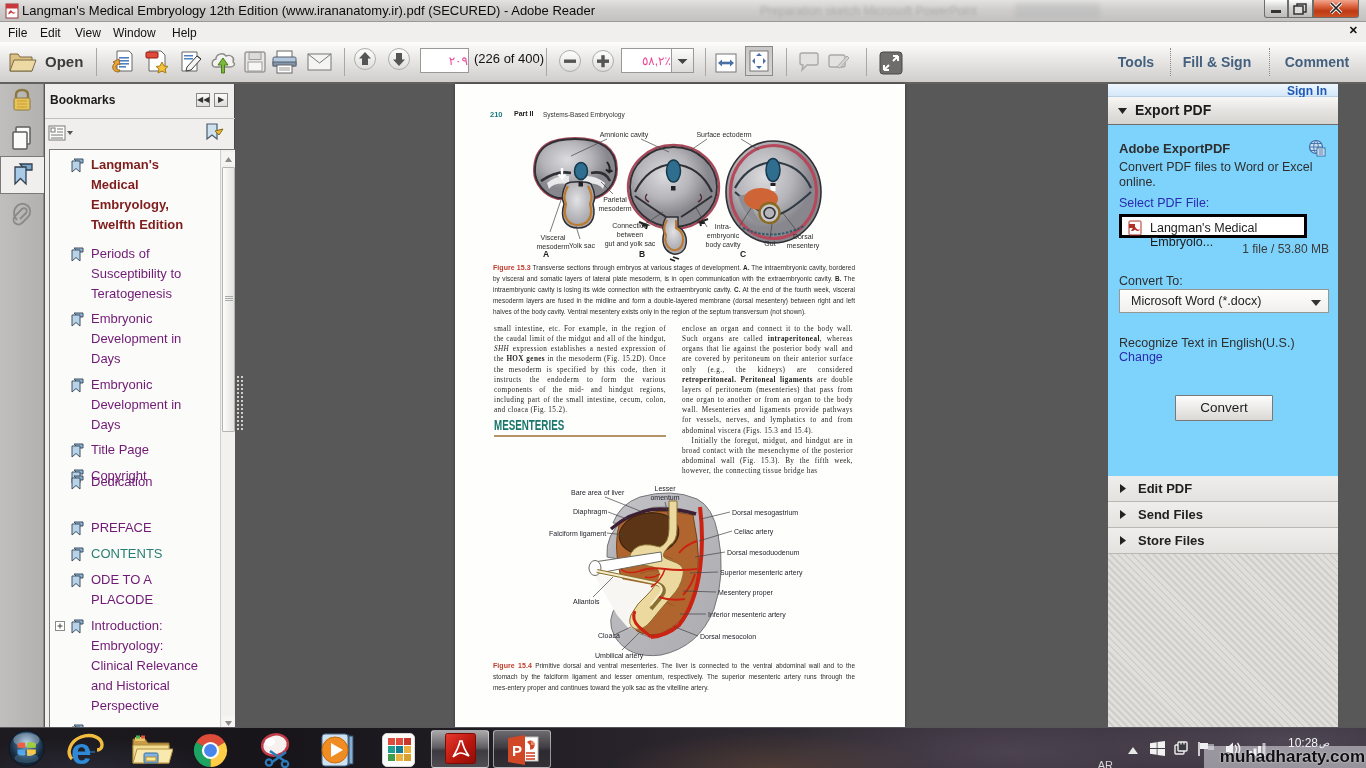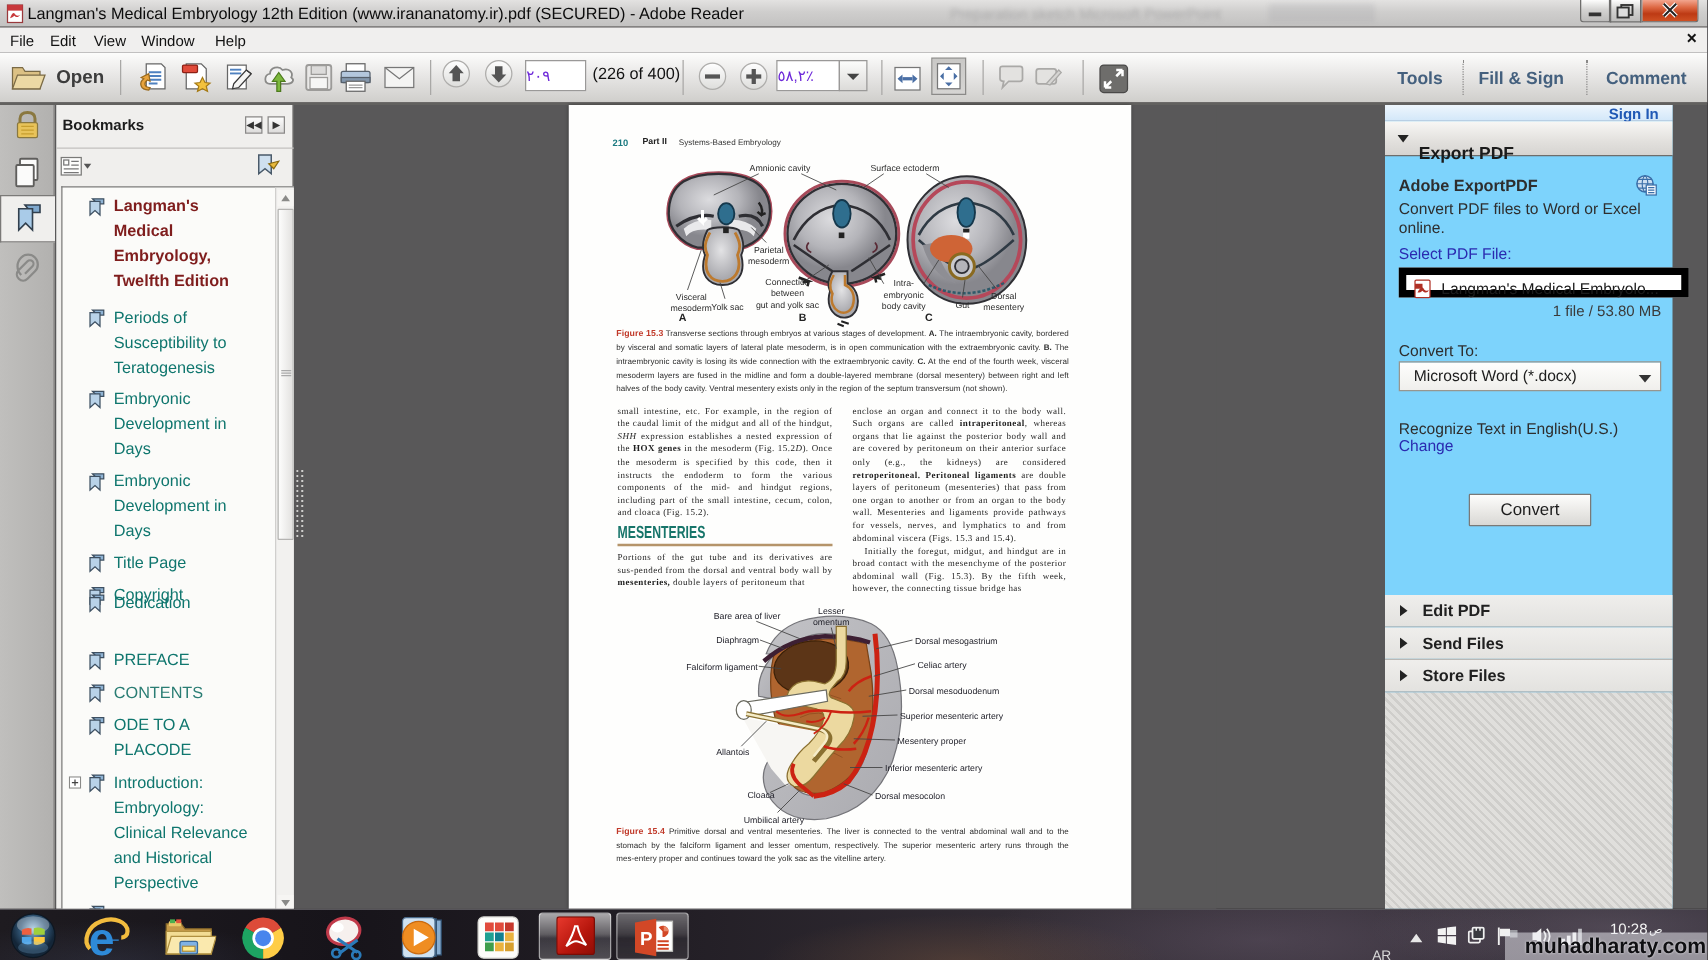--- a/index.html
+++ b/index.html
@@ -12,35 +12,35 @@
 #btn-min{left:1264px;width:24px;background:linear-gradient(#fdfdfd,#d4d3d2 45%,#bdbcbb);border-radius:0 0 0 3px;}
 #btn-max{left:1288px;width:25px;background:linear-gradient(#fdfdfd,#d4d3d2 45%,#bdbcbb);}
 #btn-close{left:1313px;width:46px;background:linear-gradient(#f2a58e,#dd6843 35%,#bd3a14 65%,#cf5124);border-radius:0 0 3px 0;}
 
 #menubar{left:0;top:22px;width:1366px;height:20px;background:#f0efee;}
 #menubar span{position:absolute;top:4px;font-size:12px;color:#111;}
 #docx{position:absolute;right:8px;top:2px;font-size:11px;color:#111;font-weight:bold;}
 
 #toolbar{left:0;top:42px;width:1366px;height:42px;background:linear-gradient(#fdfdfc,#e8e7e6 45%,#cfcecb);border-bottom:2px solid #62615f;}
 .tsep{position:absolute;top:6px;width:1px;height:28px;background:#a9a8a6;}
-.navbox{position:absolute;top:8px;height:24px;background:#fff;border:1px solid #9a9998;font-size:12px;color:#6d28d9;text-align:left;line-height:22px;}
+.navbox{position:absolute;top:8px;height:24px;background:#fff;border:1px solid #9a9998;font-size:12px;color:#ec4899;text-align:right;line-height:22px;}
 .tool-ico{position:absolute;top:7px;}
 .tab{position:absolute;top:0;height:40px;font-size:14px;font-weight:bold;color:#44607e;text-align:center;line-height:40px;}
 .tabsep{position:absolute;top:6px;width:1px;height:28px;border-left:1px dotted #8a8988;}
 
 #main{left:0;top:84px;width:1366px;height:643px;background:#595859;}
 
 #strip{left:0;top:0;width:44px;height:643px;background:linear-gradient(90deg,#c0bfbd,#b2b1af);border-right:1px solid #8a8987;}
 
 #bmpanel{left:45px;top:0;width:190px;height:643px;background:#f0efed;border-right:1px solid #4a4948;}
 #bmtitle{position:absolute;left:5px;top:9px;font-size:12px;font-weight:bold;color:#1c1c1c;}
 .bmbtn{position:absolute;top:9px;width:14px;height:14px;background:linear-gradient(#fcfcfc,#dddcdb);border:1px solid #8a8988;font-size:8px;text-align:center;line-height:12px;color:#333;}
 #bmopts{position:absolute;left:0px;top:32px;width:190px;height:26px;}
 #bmtree{position:absolute;left:4px;top:65px;width:186px;height:578px;background:#fbfbf9;border-top:1px solid #7b7a79;border-left:1px solid #7b7a79;overflow:hidden;}
-.bmitem{position:absolute;left:41px;font-size:13px;line-height:20px;color:#0f766e;width:113px;}
+.bmitem{position:absolute;left:41px;font-size:13px;line-height:20px;color:#701a75;width:113px;}
 .bmflag{position:absolute;left:-21px;top:3px;}
 
 #treesb{position:absolute;right:0;top:0;width:15px;height:581px;background:#f2f1ef;border-left:1px solid #d0cfcd;}
 
 #docarea{left:236px;top:0;width:737px;height:643px;background:#595859;}
 #page{position:absolute;left:219px;top:0;width:450px;height:643px;background:#fefefd;box-shadow:0 0 3px rgba(0,0,0,.4);}
 .pcap{font-family:"Liberation Sans",sans-serif;font-size:6.4px;letter-spacing:0.05px;line-height:10.9px;color:#2a2a2a;text-align:justify;}
 .fign{color:#c13a2a;font-weight:bold;font-size:7px;}
 .pbody{font-family:"Liberation Serif",serif;font-size:7.2px;letter-spacing:0.38px;line-height:10.15px;color:#1e1e1e;text-align:justify;}
 
@@ -391,21 +391,20 @@
         <path d="M252,103 L240,82"></path>
             <path d="M284,103 L296,84"></path>
         <path d="M315,114 L317,100"></path>
             <path d="M342,107 L327,88"></path>
       </g>
     </svg>
     <div class="pcap abs" style="left:38px;top:179px;width:362px;"><span class="fign">Figure 15.3</span> Transverse sections through embryos at various stages of development. <b>A.</b> The intraembryonic cavity, bordered by visceral and somatic layers of lateral plate mesoderm, is in open communication with the extraembryonic cavity. <b>B.</b> The intraembryonic cavity is losing its wide connection with the extraembryonic cavity. <b>C.</b> At the end of the fourth week, visceral mesoderm layers are fused in the midline and form a double-layered membrane (dorsal mesentery) between right and left halves of the body cavity. Ventral mesentery exists only in the region of the septum transversum (not shown).</div>
     <div class="pbody abs" style="left:39px;top:240px;width:172px;">small intestine, etc. For example, in the region of the caudal limit of the midgut and all of the hindgut, <i>SHH</i> expression establishes a nested expression of the <b>HOX genes</b> in the mesoderm (Fig. 15.2<i>D</i>). Once the mesoderm is specified by this code, then it instructs the endoderm to form the various components of the mid- and hindgut regions, including part of the small intestine, cecum, colon, and cloaca (Fig. 15.2).</div>
     <div class="abs" style="left:39px;top:333px;font-size:14px;font-weight:bold;color:#17756a;font-family:'Liberation Sans',sans-serif;transform:scaleX(.7);transform-origin:left top;">MESENTERIES</div>
     <div class="abs" style="left:39px;top:351px;width:172px;height:2px;background:#b5946a;"></div>
-    <div class="pbody abs" style="left:39px;top:357px;width:172px;">Portions of the gut tube and its derivatives are sus‑pended from the dorsal and ventral body wall by <b>mesenteries,</b> double layers of peritoneum that</div>
     <div class="pbody abs" style="left:227px;top:240px;width:171px;">enclose an organ and connect it to the body wall. Such organs are called <b>intraperitoneal</b>, whereas organs that lie against the posterior body wall and are covered by peritoneum on their anterior surface only (e.g., the kidneys) are considered <b>retroperitoneal.</b> <b>Peritoneal ligaments</b> are double layers of peritoneum (mesenteries) that pass from one organ to another or from an organ to the body wall. Mesenteries and ligaments provide pathways for vessels, nerves, and lymphatics to and from abdominal viscera (Figs. 15.3 and 15.4).<br>&nbsp;&nbsp;&nbsp;Initially the foregut, midgut, and hindgut are in broad contact with the mesenchyme of the posterior abdominal wall (Fig. 15.3). By the fifth week, however, the connecting tissue bridge has</div>
     <svg id="fig2" class="abs" style="left:0;top:395px" width="449" height="182" viewBox="0 0 449 182">
       <defs>
             <linearGradient id="ggray" x1="0" y1="0" x2="1" y2="1">
               <stop offset="0%" stop-color="#c3c3c7"></stop>
               <stop offset="100%" stop-color="#aaaaaf"></stop>
             </linearGradient>
           </defs>
 
       <path d="M158,44 Q165,25 185,18 Q217,9 242,20 Q258,28 263,55 Q271,95 259,130 Q244,168 206,176 Q174,180 160,158 Q150,140 163,125 Q175,112 185,118 L190,125 Q175,140 180,150 Q190,162 210,155 Q234,146 240,116 Q246,80 240,50 Q233,30 210,28 Q185,26 172,45 Z" fill="url(#ggray)" stroke="#75757a" stroke-width="1"></path>
@@ -484,35 +483,35 @@
   </div>
   <div class="abs" style="left:237px;top:292px;width:7px;height:55px;background-image:radial-gradient(circle at 1px 1px,#cfcfcd 0.9px,transparent 1px);background-size:4px 4px;"></div>
   <div id="rpanel" class="abs">
     <div id="signin">
         <span style="position:absolute;right:11px;top:0px;font-size:12px;font-weight:bold;color:#2059b5;">Sign In</span>
       </div>
     <div id="exphdr">
         <svg style="position:absolute;left:10px;top:10px" width="10" height="8">
           <path d="M0 1 L9 1 L4.5 7 Z" fill="#222"></path>
         </svg>
-        <span style="position:absolute;left:27px;top:5px;font-size:14px;font-weight:bold;color:#1b1b1b;margin-top:12px;">Export PDF</span>
+        <span style="position:absolute;left:27px;top:5px;font-size:14px;font-weight:bold;color:#1b1b1b;">Export PDF</span>
       </div>
     <div id="rcontent">
       <div class="abs" style="left:11px;top:57px;font-size:13px;font-weight:bold;color:#2e2e2e;">Adobe ExportPDF</div>
       <svg class="abs" style="left:200px;top:55px" width="18" height="18" viewBox="0 0 18 18">
           <circle cx="8" cy="8" r="6.5" fill="#cde0f2" stroke="#3a6ea8" stroke-width="1.2"></circle>
           <path d="M8 1.5 C5 4 5 12 8 14.5 M8 1.5 C11 4 11 12 8 14.5 M1.5 8 L14.5 8 M2.5 4.5 L13.5 4.5 M2.5 11.5 L13.5 11.5" fill="none" stroke="#3a6ea8" stroke-width="0.9"></path>
           <rect x="9" y="9" width="8" height="8" fill="#f5f9fd" stroke="#3a6ea8"></rect>
           <line x1="10.5" y1="11" x2="15.5" y2="11" stroke="#3a6ea8"></line>
           <line x1="10.5" y1="13" x2="15.5" y2="13" stroke="#3a6ea8"></line>
           <line x1="10.5" y1="15" x2="15.5" y2="15" stroke="#3a6ea8"></line>
         </svg>
       <div class="abs" style="left:11px;top:76px;width:205px;font-size:12.5px;line-height:14.5px;color:#2e2e2e;">Convert PDF files to Word or Excel online.</div>
       <div class="abs" style="left:11px;top:112px;font-size:12.5px;color:#2a2ab0;">Select PDF File:</div>
-      <div class="abs" style="left:11px;top:130px;width:232px;height:24px;background:#fff;border:6px solid #000000;">
+      <div class="abs" style="left:11px;top:130px;width:188px;height:24px;background:#fff;border:3px solid #000000;">
         <svg class="abs" style="left:5px;top:3px" width="16" height="16" viewBox="0 0 16 16">
             <rect x="2" y="1" width="12" height="14" rx="1" fill="#fff" stroke="#b03025"></rect>
             <path d="M2 4 L8 4 L8 8 L2 8 Z" fill="#b03025"></path>
             <path d="M4 11 C6 7 8 6 9 8 C10 10 12 10 13 9 C12 12 9 11 8 9.5 C7 10.5 6 11 4 11 Z" fill="#b03025"></path>
           </svg>
         <span class="abs" style="left:28px;top:4px;font-size:12.5px;color:#1c1c1c;">Langman's Medical Embryolo...</span>
       </div>
       <div class="abs" style="left:11px;top:158px;width:210px;text-align:right;font-size:12px;color:#3a3a3a;">1 file / 53.80 MB</div>
       <div class="abs" style="left:11px;top:190px;font-size:12.5px;color:#2e2e2e;">Convert To:</div>
       <div class="abs" style="left:11px;top:205px;width:210px;height:24px;background:linear-gradient(#fefefd,#f0efec);border:1px solid #97968f;">

